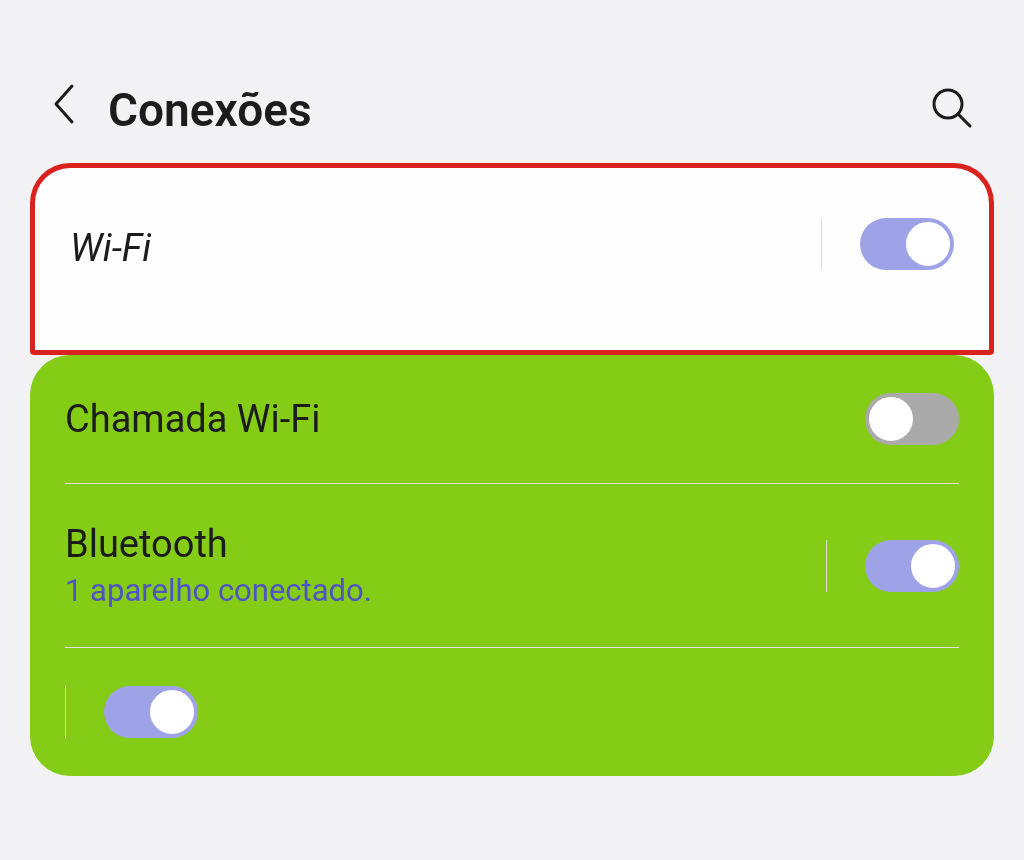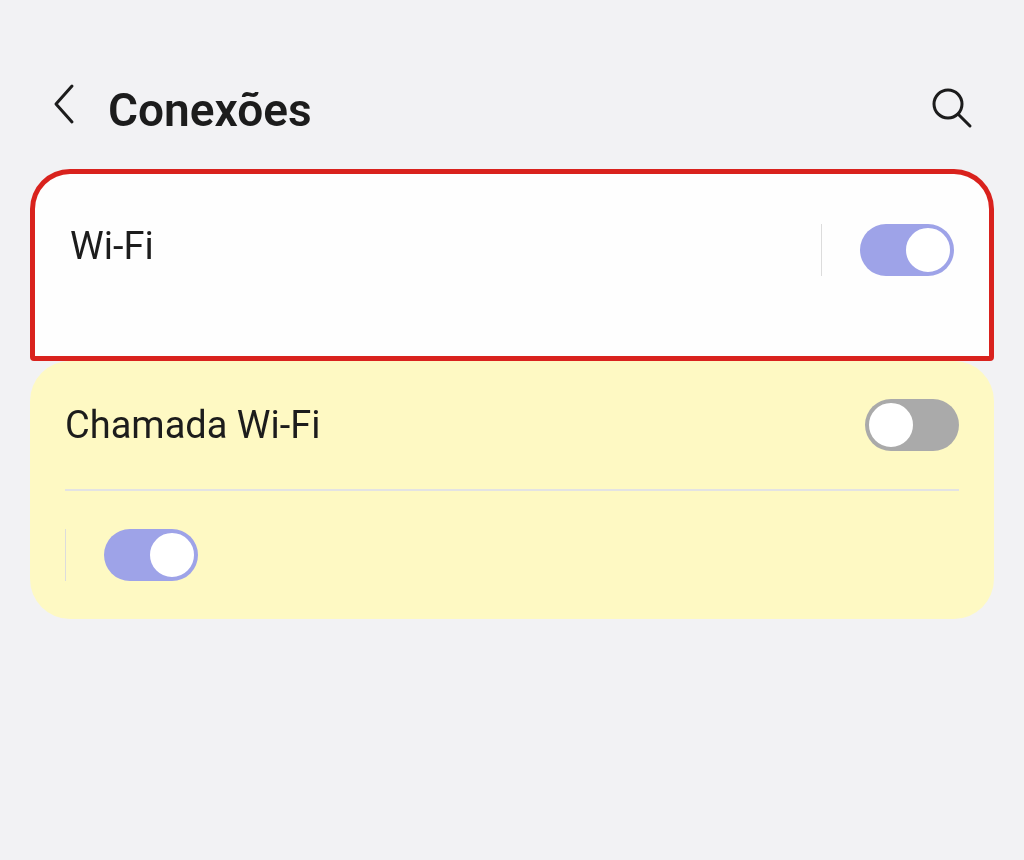--- a/index.html
+++ b/index.html
@@ -13,40 +13,40 @@
       width: 1024px;
       height: 860px;
       overflow: hidden;
     }
     .container {
       padding: 0;
     }
     .header {
       display: flex;
       align-items: center;
-      padding: 80px 50px 30px 50px;
+      padding: 80px 50px 24px 50px;
       gap: 30px;
     }
     .back-arrow {
       font-size: 44px;
       color: #1c1c1c;
       cursor: pointer;
       font-weight: 300;
     }
     .page-title {
       font-size: 46px;
       font-weight: 600;
       color: #1c1c1c;
       flex: 1;
     }
     .search-icon {
       cursor: pointer;
     }
     .settings-panel {
-      background-color: #fef9c3;
+      background-color: #84cc16;
       border-radius: 40px;
       margin: 0 30px;
       padding: 0;
     }
     .highlight-box {
       border: 5px solid #d9221d;
       border-radius: 4px;
       margin: 0 30px 0 30px;
       background-color: #fefefe;
       border-top-left-radius: 40px;
@@ -121,22 +121,23 @@
       background-color: #e3e3e3;
       margin: 0 35px;
     }
     .wifi-label {
       font-size: 38px;
       color: #1c1c1c;
       font-weight: 400;
     }
     .highlight-flex {
       display: flex;
-      align-items: flex-start;
+      align-items: flex-end;
       justify-content: space-between;
+      font-style: italic;
     }
     .highlight-content {
       flex: 1;
     }
   </style>
 </head>
 <body>
 
 <div class="container">
   <div class="header">
@@ -175,25 +176,37 @@
       </div>
       <div class="toggle-wrapper">
         <div class="toggle off">
           <div class="toggle-knob"></div>
         </div>
       </div>
     </div>
 
     <div class="row-divider"></div>
 
-
-    <div class="row-divider"></div>
-
     <div class="settings-row">
+      <div class="row-content">
+        <span class="row-label">Bluetooth</span>
+        <span class="row-sublabel">1 aparelho conectado.</span>
+      </div>
       <div class="toggle-wrapper">
         <div class="toggle-divider"></div>
         <div class="toggle on">
           <div class="toggle-knob"></div>
         </div>
       </div>
     </div>
+
+    <div class="row-divider"></div>
+
+    <div class="settings-row">
+      <div class="toggle-wrapper">
+        <div class="toggle-divider"></div>
+        <div class="toggle on">
+          <div class="toggle-knob"></div>
+        </div>
+      </div>
+    </div>
   </div>
 </div>
 
 </body></html>

